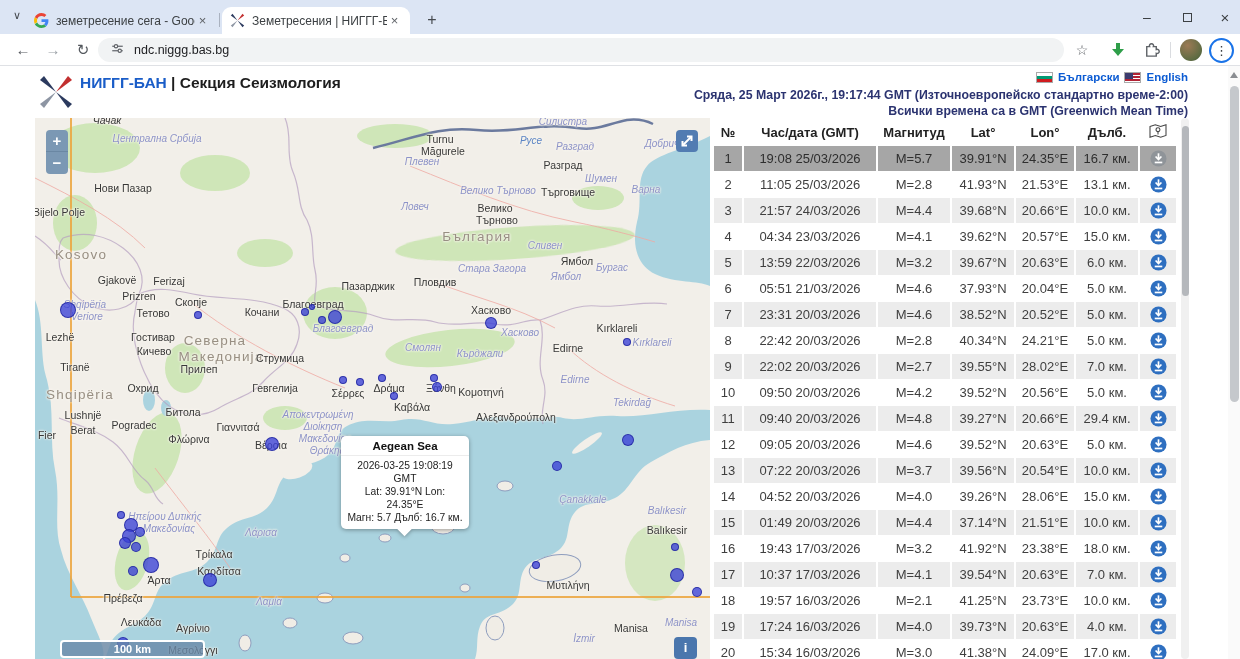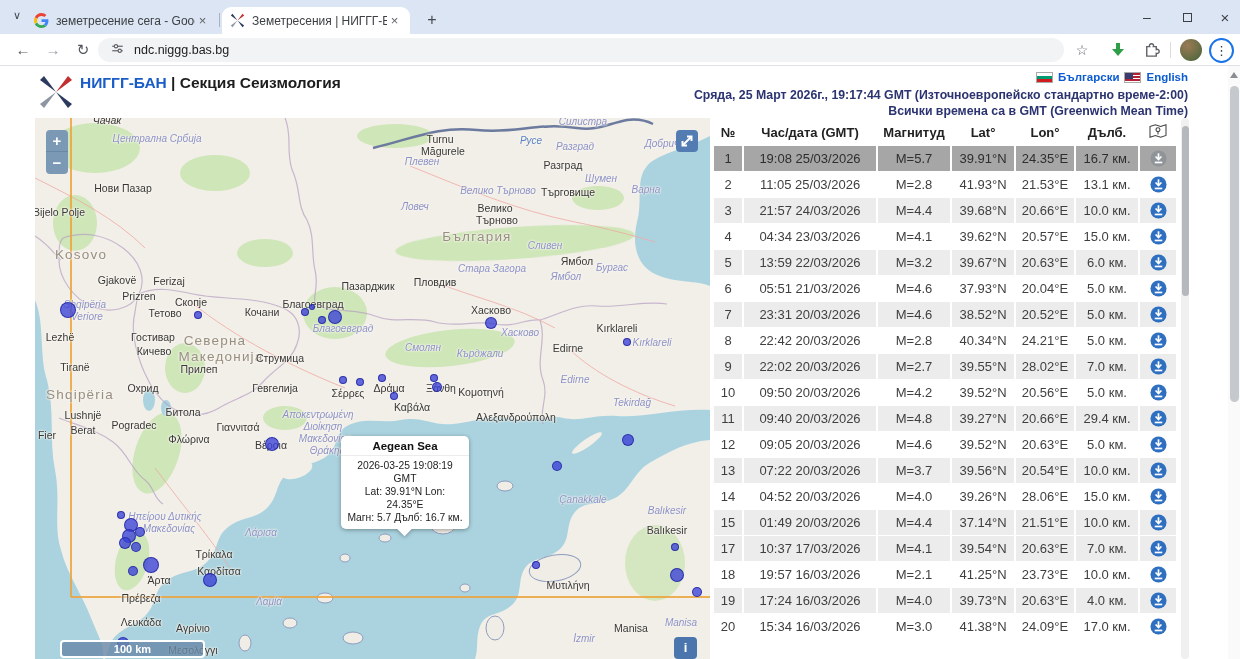--- a/index.html
+++ b/index.html
@@ -271,21 +271,21 @@
     <div style="position:absolute;left:0;top:0;width:675px;height:541px;">
         <div class="lbl city" style="left: 72px; top: 2px; font-style: italic;">Чачак</div>
         <div class="lbl region" style="left: 122px; top: 20px;">Централна Србија</div>
         <div class="lbl city" style="left: 88px; top: 70px;">Нови Пазар</div>
         <div class="lbl city" style="left: 24px; top: 94px;">Bijelo Polje</div>
         <div class="lbl country" style="left: 46px; top: 136px;">Kosovo</div>
         <div class="lbl city" style="left: 82px; top: 162px;">Gjakovë</div>
         <div class="lbl city" style="left: 104px; top: 178px;">Prizren</div>
         <div class="lbl city" style="left: 134px; top: 163px;">Ferizaj</div>
         <div class="lbl city" style="left: 156px; top: 184px;">Скопје</div>
-        <div class="lbl city" style="left: 118px; top: 195px; margin-left: 12px;">Тетово</div>
+        <div class="lbl city" style="left: 118px; top: 195px;">Тетово</div>
         <div class="lbl city" style="left: 118px; top: 219px;">Гостивар</div>
         <div class="lbl city" style="left: 119px; top: 233px;">Кичево</div>
         <div class="lbl country" style="left: 180px; top: 222px;">Северна</div>
         <div class="lbl country" style="left: 186px; top: 238px;">Македонија</div>
         <div class="lbl city" style="left: 164px; top: 251px;">Прилеп</div>
         <div class="lbl city" style="left: 108px; top: 270px;">Охрид</div>
         <div class="lbl city" style="left: 148px; top: 294px;">Битола</div>
         <div class="lbl city" style="left: 245px; top: 240px;">Струмица</div>
         <div class="lbl city" style="left: 240px; top: 270px;">Гевгелија</div>
         <div class="lbl city" style="left: 227px; top: 194px;">Кочани</div>
@@ -319,21 +319,21 @@
         <div class="lbl region" style="left: 380px; top: 88px;">Ловеч</div>
         <div class="lbl country" style="left: 442px; top: 118px;">България</div>
         <div class="lbl region" style="left: 510px; top: 127px;">Сливен</div>
         <div class="lbl city" style="left: 542px; top: 143px;">Ямбол</div>
         <div class="lbl region" style="left: 531px; top: 158px;">Ямбол</div>
         <div class="lbl region" style="left: 577px; top: 149px;">Бургас</div>
         <div class="lbl region" style="left: 457px; top: 150px;">Стара Загора</div>
         <div class="lbl city" style="left: 400px; top: 164px;">Пловдив</div>
         <div class="lbl city" style="left: 333px; top: 168px;">Пазарджик</div>
         <div class="lbl region" style="left: 627px; top: 25px;">Добрич</div>
-        <div class="lbl region" style="left: 548px; top: 3px; text-align: center;">Силистра</div>
+        <div class="lbl region" style="left: 528px; top: 3px; text-align: center;">Силистра</div>
         <div class="lbl city" style="left: 456px; top: 192px;">Хасково</div>
         <div class="lbl region" style="left: 485px; top: 214px;">Хасково</div>
         <div class="lbl region" style="left: 445px; top: 235px;">Кърджали</div>
         <div class="lbl region" style="left: 388px; top: 229px;">Смолян</div>
         <div class="lbl city" style="left: 533px; top: 230px;">Edirne</div>
         <div class="lbl region" style="left: 540px; top: 261px;">Edirne</div>
         <div class="lbl city" style="left: 582px; top: 210px;">Kırklareli</div>
         <div class="lbl region" style="left: 617px; top: 224px;">Kırklareli</div>
         <div class="lbl region" style="left: 597px; top: 284px;">Tekirdağ</div>
         <div class="lbl city" style="left: 354px; top: 270px;">Δράμα</div>
@@ -351,21 +351,21 @@
         <div class="lbl city" style="left: 533px; top: 467px;">Μυτιλήνη</div>
         <div class="lbl city" style="left: 596px; top: 510px;">Manisa</div>
         <div class="lbl region" style="left: 646px; top: 504px;">Manisa</div>
         <div class="lbl region" style="left: 549px; top: 520px;">İzmir</div>
         <div class="lbl region" style="left: 130px; top: 398px;">Ηπείρου Δυτικής</div>
         <div class="lbl region" style="left: 134px; top: 410px;">Μακεδονίας</div>
         <div class="lbl city" style="left: 179px; top: 436px;">Τρίκαλα</div>
         <div class="lbl city" style="left: 184px; top: 453px;">Καρδίτσα</div>
         <div class="lbl region" style="left: 226px; top: 414px;">Λάρισα</div>
         <div class="lbl city" style="left: 124px; top: 462px;">Άρτα</div>
-        <div class="lbl city" style="left: 106px; top: 480px;">Πρέβεζα</div>
+        <div class="lbl city" style="left: 88px; top: 480px;">Πρέβεζα</div>
         <div class="lbl region" style="left: 234px; top: 483px;">Λαμία</div>
         <div class="lbl city" style="left: 106px; top: 504px;">Λευκάδα</div>
         <div class="lbl city" style="left: 158px; top: 510px;">Αγρίνιο</div>
         <div class="lbl city" style="left: 158px; top: 532px;">Μεσολόγγι</div>
       </div>
     <div style="position:absolute;left:0;top:0;width:675px;height:541px;">
         <div class="mk q" style="width: 16px; height: 16px; left: 25px; top: 184px;"></div>
         <div class="mk q" style="width: 8px; height: 8px; left: 159px; top: 193px;"></div>
         <div class="mk q" style="width: 8px; height: 8px; left: 266px; top: 190px;"></div>
         <div class="mk q" style="width: 6px; height: 6px; left: 274px; top: 186px;"></div>
@@ -657,20 +657,34 @@
             <td>37.14°N</td>
             <td>21.51°E</td>
             <td>10.0 км.</td>
             <td><span class="dl"><svg viewBox="0 0 18 18" width="17" height="17">
                   <circle class="dlc" cx="9" cy="9" r="8.5"></circle>
                   <path d="M9 3.5v5.4" stroke="#fff" stroke-width="1.8" fill="none"></path>
                   <path d="M5.9 6.9L9 10l3.1-3.1" stroke="#fff" stroke-width="1.8" fill="none"></path>
                   <path d="M5 13.2h8" stroke="#fff" stroke-width="1.8"></path>
                 </svg></span></td>
           </tr>
+          <tr class="">
+            <td>16</td>
+            <td>19:43 17/03/2026</td>
+            <td>M=3.2</td>
+            <td>41.92°N</td>
+            <td>23.38°E</td>
+            <td>18.0 км.</td>
+            <td><span class="dl"><svg viewBox="0 0 18 18" width="17" height="17">
+                  <circle class="dlc" cx="9" cy="9" r="8.5"></circle>
+                  <path d="M9 3.5v5.4" stroke="#fff" stroke-width="1.8" fill="none"></path>
+                  <path d="M5.9 6.9L9 10l3.1-3.1" stroke="#fff" stroke-width="1.8" fill="none"></path>
+                  <path d="M5 13.2h8" stroke="#fff" stroke-width="1.8"></path>
+                </svg></span></td>
+          </tr>
           <tr class="odd">
             <td>17</td>
             <td>10:37 17/03/2026</td>
             <td>M=4.1</td>
             <td>39.54°N</td>
             <td>20.63°E</td>
             <td>7.0 км.</td>
             <td><span class="dl"><svg viewBox="0 0 18 18" width="17" height="17">
                   <circle class="dlc" cx="9" cy="9" r="8.5"></circle>
                   <path d="M9 3.5v5.4" stroke="#fff" stroke-width="1.8" fill="none"></path>

